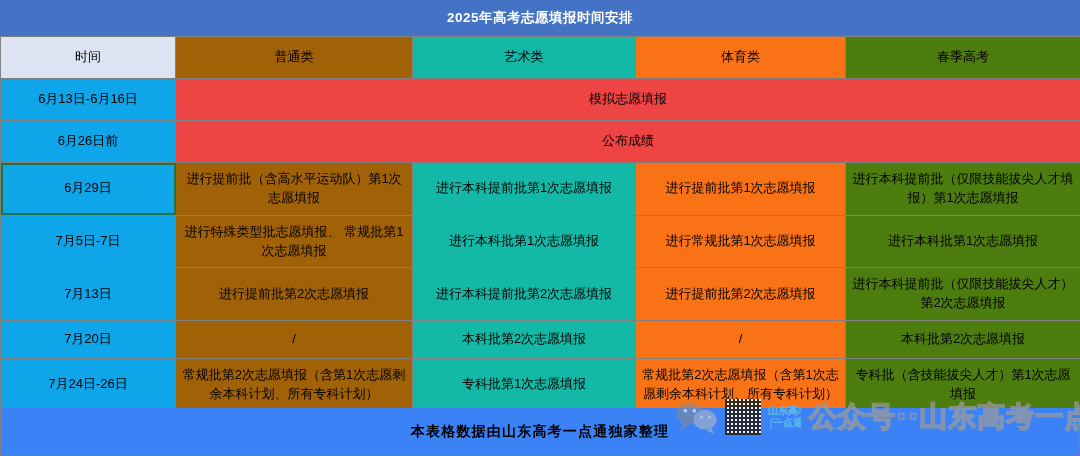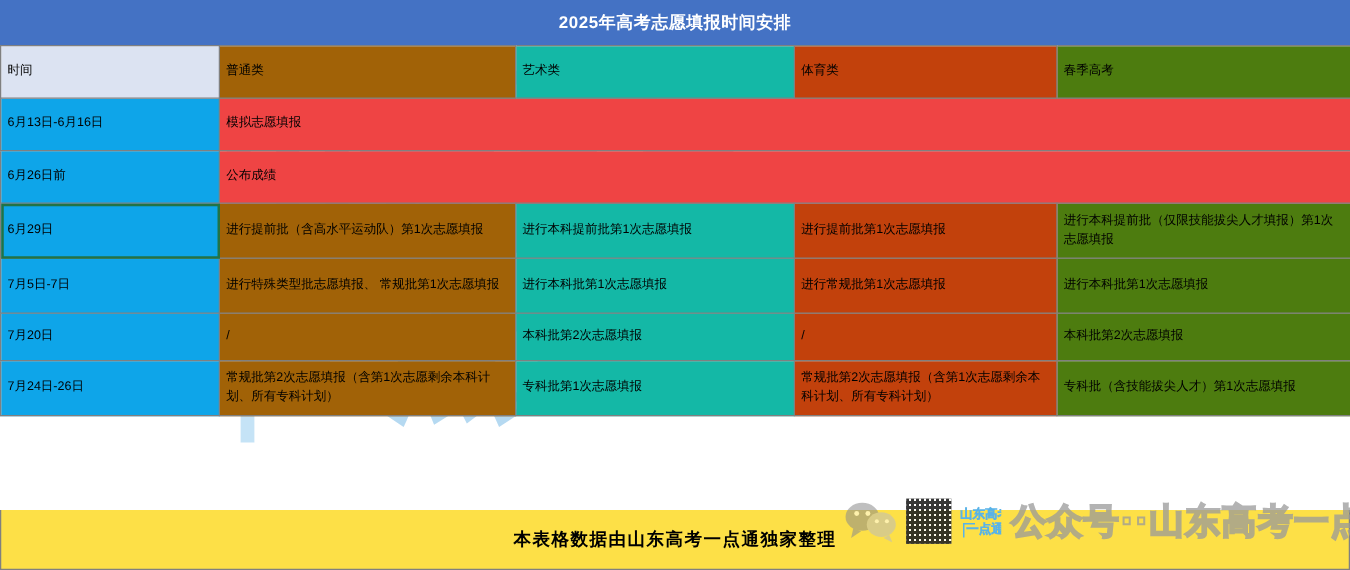--- a/index.html
+++ b/index.html
@@ -47,44 +47,44 @@
   
   table.sched {
     position: absolute; left: 0; top: 36px;
     width: 1080px;
     border-collapse: collapse;
     table-layout: fixed;
     z-index: 4;
   }
   table.sched td, table.sched th {
     border: 1px solid #808080;
-    font-size: 10px;
+    font-size: 13px;
     font-weight: 400;
-    text-align: left;
+    text-align: center;
     vertical-align: middle;
     padding: 7px 5px;
     line-height: 1.45;
     color: #000000;
   }
   th.hdr { height: 42px; font-weight: 700; font-size: 12.5px; }
   .c-time  { background: #dce3f2; width: 175px; }
   .c-put   { background: #a16207; width: 237px; }
   .c-ys    { background: #14b8a6; width: 223px; }
-  .c-ty    { background: #c2410c; width: 210px; }
+  .c-ty    { background: #f97316; width: 210px; }
   .c-cj    { background: #4d7c0f; width: 235px; }
   td.time-cell { background: #0ea5e9; height: 38px; }
   td.white-merge { background: #ef4444; height: 42px; }
   td.sel { outline: 2px solid #217346; outline-offset: -2px; }
   .r-tall { height: 44px; }
 
   
   .footer {
     position: absolute; left: 0; bottom: 0;
     width: 1080px; height: 48px;
-    background: #fde047;
+    background: #3b82f6;
     border: 1px solid #808080;
     border-top: none;
     display: flex; align-items: center; justify-content: center;
     z-index: 4;
   }
   .footer-text {
     font-size: 14px; font-weight: 700; color: #000;
     letter-spacing: 1.2px;
   }
 
@@ -161,20 +161,27 @@
 
       <tr class="r-tall">
         <td class="time-cell">7月5日-7日</td>
         <td class="c-put">进行特殊类型批志愿填报、
 常规批第1次志愿填报</td>
         <td class="c-ys">进行本科批第1次志愿填报</td>
         <td class="c-ty">进行常规批第1次志愿填报</td>
         <td class="c-cj">进行本科批第1次志愿填报</td>
       </tr>
 
+      <tr class="r-tall">
+        <td class="time-cell">7月13日</td>
+        <td class="c-put">进行提前批第2次志愿填报</td>
+        <td class="c-ys">进行本科提前批第2次志愿填报</td>
+        <td class="c-ty">进行提前批第2次志愿填报</td>
+        <td class="c-cj">进行本科提前批（仅限技能拔尖人才）第2次志愿填报</td>
+      </tr>
 
       <tr>
         <td class="time-cell">7月20日</td>
         <td class="c-put">/</td>
         <td class="c-ys">本科批第2次志愿填报</td>
         <td class="c-ty">/</td>
         <td class="c-cj">本科批第2次志愿填报</td>
       </tr>
 
       <tr class="r-tall">

